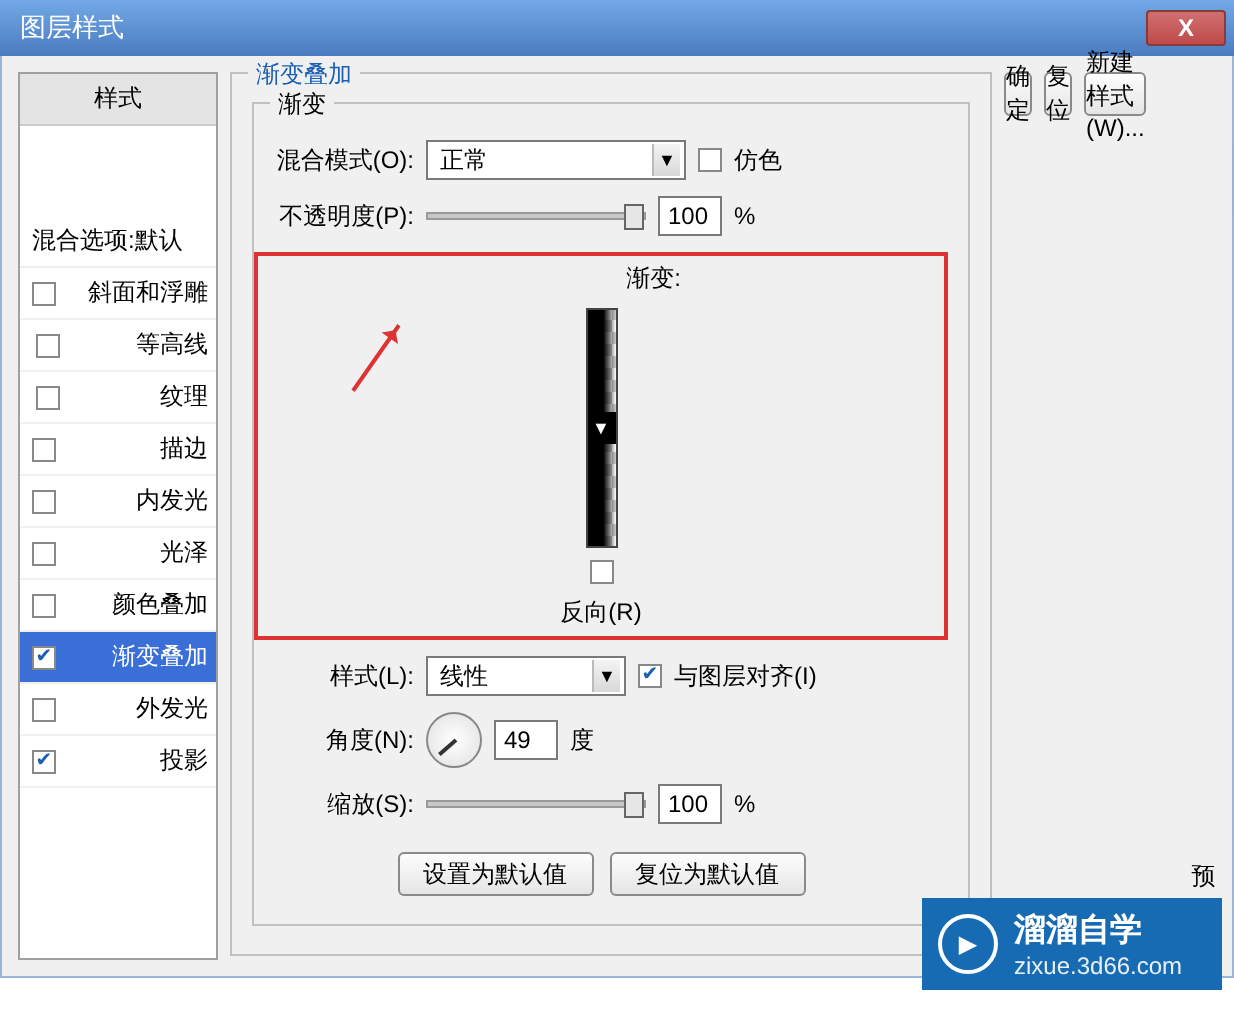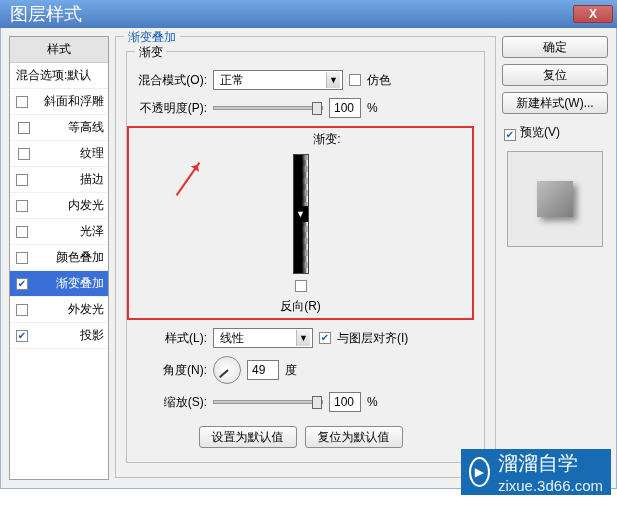--- a/index.html
+++ b/index.html
@@ -1,26 +1,26 @@
 <!DOCTYPE html>
 <html><head>
 <meta charset="utf-8">
 <style>
 * { box-sizing: border-box; margin: 0; padding: 0; font-family: "Microsoft YaHei", "SimSun", sans-serif; font-size: 12px; }
 body { background: #fff; width: 617px; height: 507px; overflow: hidden; position: relative; }
 
 .titlebar { height: 28px; background: linear-gradient(#73a9e6, #4a7bc0); display: flex; align-items: center; justify-content: space-between; padding: 0 4px 0 10px; color: #fff; }
-.titlebar .title { font-size: 18px; }
+.titlebar .title { font-size: 13px; }
 .titlebar .close { width: 40px; height: 18px; background: linear-gradient(#d07070, #c04a4a); border: 1px solid #8a3a3a; border-radius: 2px; display: flex; align-items: center; justify-content: center; color: #fff; font-weight: bold; cursor: pointer; }
 
 .winbody { display: flex; height: 461px; background: #f0f0f0; border: 1px solid #9cb5d6; border-top: none; padding: 8px; gap: 6px; }
 
 .leftpanel { width: 100px; border: 1px solid #a0a0a0; background: #fff; }
 .lp-header { background: #e4e4e4; padding: 4px 6px; border-bottom: 1px solid #ccc; text-align: center; }
-.lp-sub { padding: 4px 6px; border-bottom: 1px solid #eee; }
+.lp-sub { padding: 4px 6px; border-bottom: 1px solid #eee; margin-top: 45px; }
 .lp-item { padding: 4px 4px 4px 6px; border-bottom: 1px solid #f0f0f0; display: flex; align-items: center; gap: 4px; cursor: pointer; justify-content: space-between; }
 .lp-item.indent { padding-left: 8px; }
 .lp-item.selected { background: #3a6fd8; color: #fff; }
 .cb { width: 12px; height: 12px; border: 1px solid #888; background: #fff; display: inline-flex; align-items: center; justify-content: center; font-size: 10px; line-height: 1; }
 .cb.checked::after { content: "✔"; color: #1a5fb4; font-size: 10px; }
 
 .midpanel { flex: 1; }
 .fieldset { border: 1px solid #c0c0c0; padding: 8px 10px 14px 10px; position: relative; }
 .fieldset > .legend { position: absolute; top: -8px; left: 8px; background: #f0f0f0; padding: 0 4px; color: #1a5fb4; }
 .inner-fieldset { border: 1px solid #c0c0c0; padding: 10px 10px 14px 0; margin-top: 6px; position: relative; }
@@ -35,30 +35,30 @@
 .numbox { width: 32px; height: 20px; border: 1px solid #7a7a7a; background: #fff; display: flex; align-items: center; padding: 0 4px; }
 .gradprev { flex: 0 0 120px; height: 18px; border: 1px solid #444; background: linear-gradient(to right, #000, #000 55%, rgba(0,0,0,0) 100%), repeating-conic-gradient(#ccc 0 25%, #fff 0 50%) 0/12px 12px; display: flex; justify-content: flex-end; align-items: center; }
 .gradprev .arrow { width: 14px; height: 16px; background: #000; color: #fff; display: flex; align-items: center; justify-content: center; font-size: 9px; }
 .redbox { border: 2px solid #d33; padding: 3px; flex-direction: column; }
 .dial { width: 28px; height: 28px; border: 1px solid #888; border-radius: 50%; background: radial-gradient(#fff,#e0e0e0); position: relative; }
 .dial::after { content: ""; position: absolute; left: 50%; top: 50%; width: 2px; height: 11px; background: #333; transform-origin: top center; transform: rotate(49deg); }
 
 .btnrow { display: flex; gap: 8px; justify-content: center; margin-top: 14px; }
 .btn { height: 22px; padding: 0 12px; background: linear-gradient(#fdfdfd,#e5e5e5); border: 1px solid #8a8a8a; border-radius: 3px; cursor: pointer; display: flex; align-items: center; }
 
-.rightpanel { width: 106px; display: flex; flex-direction: column; gap: 6px; align-items: stretch; }
+.rightpanel { width: 106px; display: flex; gap: 6px; align-items: stretch; }
 .rbtn { height: 22px; background: linear-gradient(#fdfdfd,#e5e5e5); border: 1px solid #8a8a8a; border-radius: 3px; cursor: pointer; display: flex; align-items: center; justify-content: center; }
 .preview-ck { display: flex; align-items: flex-end; gap: 4px; margin: 4px 0 2px 2px; }
 .preview-box { width: 96px; height: 96px; border: 1px solid #aaa; background: #eaeaea; display: flex; align-items: center; justify-content: center; margin: 2px auto; }
 .preview-inner { width: 36px; height: 36px; background: linear-gradient(135deg,#bfbfbf,#7e7e7e); box-shadow: 4px 4px 6px rgba(0,0,0,0.4); }
 
 .watermark { position: absolute; right: 6px; bottom: 12px; width: 150px; height: 46px; background: #176bb3; color: #fff; display: flex; align-items: center; padding: 4px 8px; gap: 8px; }
 .watermark .logo { width: 30px; height: 30px; border: 2px solid #fff; border-radius: 50%; display: flex; align-items: center; justify-content: center; font-size: 12px; }
-.watermark .txt .l1 { font-size: 20px; font-weight: normal; }
-.watermark .txt .l2 { font-size: 15px; opacity: .9; }
+.watermark .txt .l1 { font-size: 16px; font-weight: bold; }
+.watermark .txt .l2 { font-size: 12px; opacity: .9; }
 
 .red-arrow { position: absolute; left: 168px; top: 178px; width: 40px; height: 2px; background: #d33; transform: rotate(-55deg); }
 .red-arrow::after { content: ""; position: absolute; right: -2px; top: -4px; border: 5px solid transparent; border-left-color: #d33; }
 </style>
 </head>
 <body>
 
 <div class="titlebar">
   <span class="title">图层样式</span>
   <div class="close">

